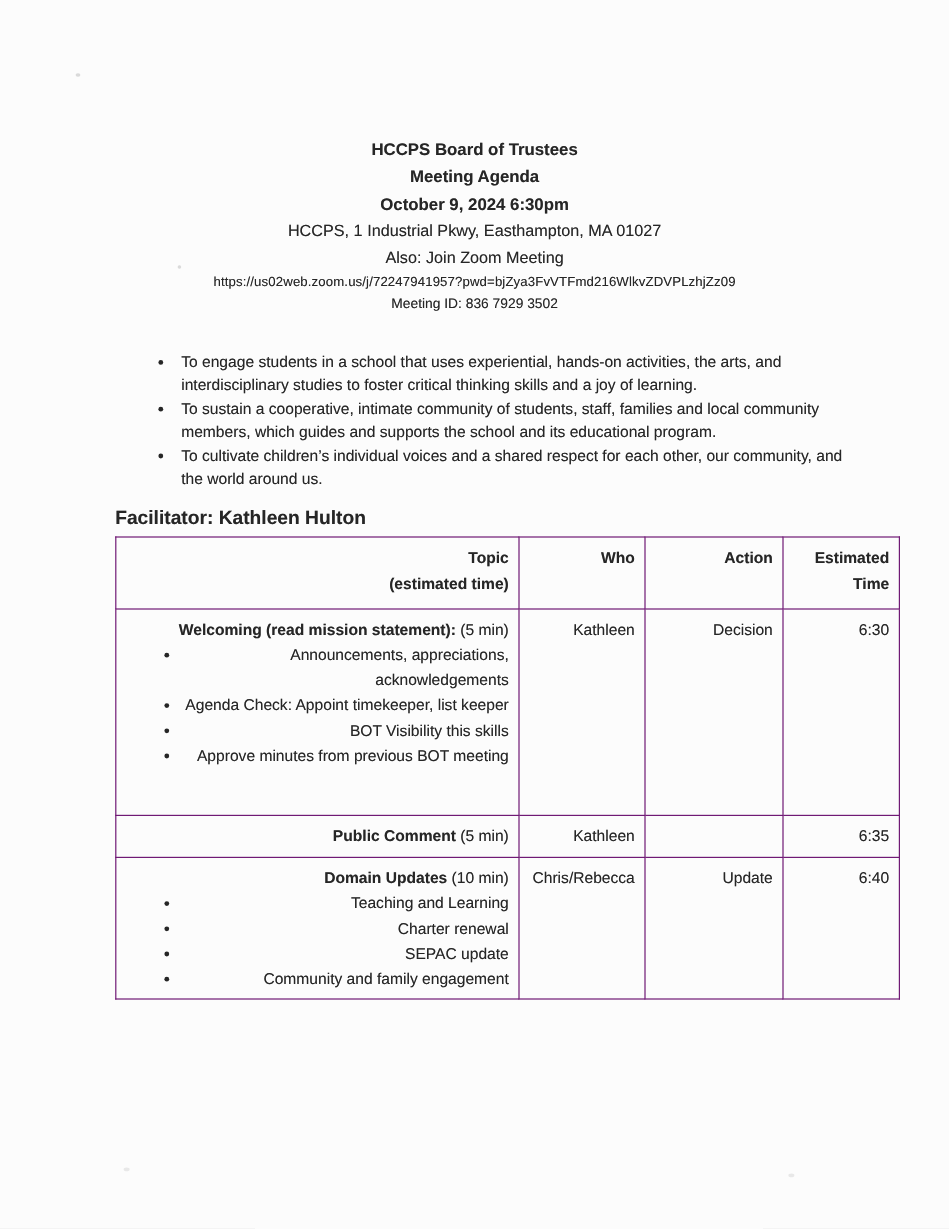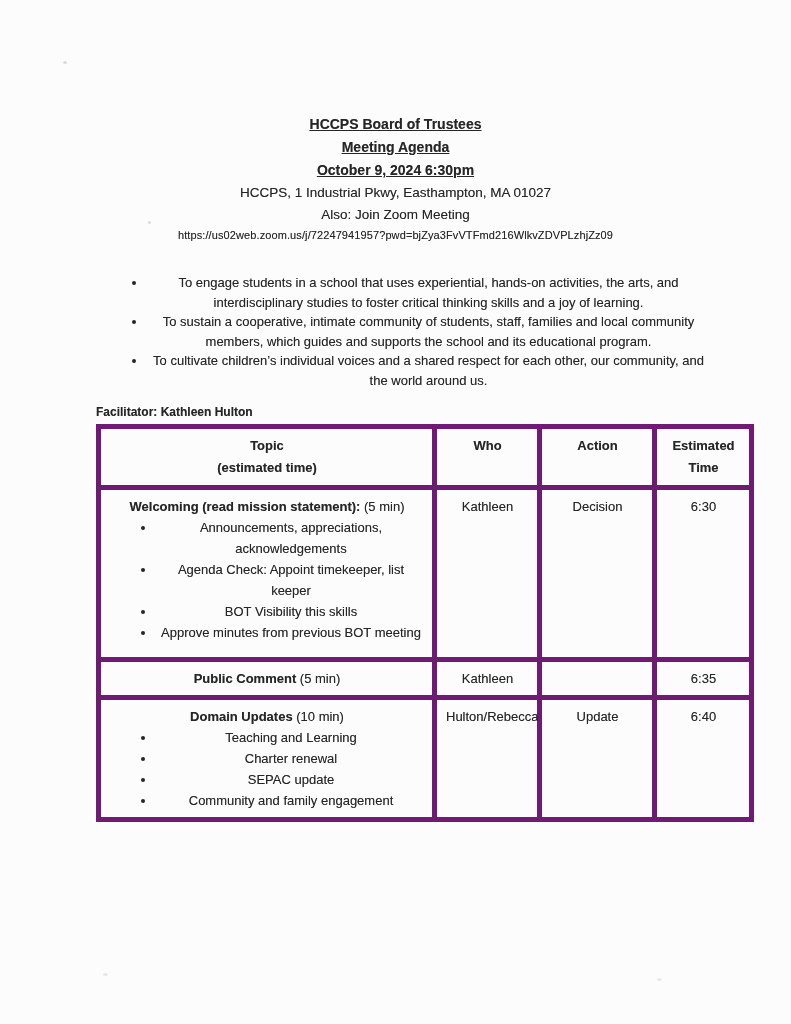--- a/index.html
+++ b/index.html
@@ -8,45 +8,45 @@
     width:791px; height:1024px;
     background:#fcfcfc;
     color:#262626;
     font-family:"Liberation Sans", sans-serif;
     overflow:hidden;
     text-shadow:0 0 0.5px rgba(45,45,45,.45);
   }
 
   
   .doc-header { padding-top:113px; text-align:center; }
-  .h-bold  { font-size:14px;   line-height:23px; font-weight:700;text-decoration:underline; }
+  .h-bold  { font-size:14px;   line-height:23px; font-weight:700; }
   .h-reg   { font-size:13.5px; line-height:22px; }
   .h-url   { font-size:11px;   line-height:19px; letter-spacing:.1px; }
   .h-meta  { font-size:11.5px; line-height:18.5px; }
 
   
   .intro { margin:28px 0 0 94px; width:612px; font-size:13px; line-height:19.5px; }
   .intro p { margin:0; }
-  .intro ul { margin:0; padding-left:53px;text-align:center; }
+  .intro ul { margin:0; padding-left:53px; }
   .intro li { padding-left:4px; }
 
   
-  .facilitator { margin:15px 0 5px 96px; font-size:12px; font-weight:700; }
+  .facilitator { margin:15px 0 5px 96px; font-size:16px; font-weight:700; }
 
   
   table.agenda {
     border-collapse:collapse;
     table-layout:fixed;
     margin-left:96px;
     width:653px;
   }
   table.agenda th, table.agenda td {
-    border:5px solid #701a75;
+    border:1px solid #701a75;
     vertical-align:top;
-    text-align:center;
+    text-align:right;
     font-size:13px;
     line-height:21px;
     padding:6px 8px 6px 9px;
   }
   table.agenda th { font-weight:700; line-height:22px; }
   td.topic-cell { padding-right:30px; }
   .topic-title { font-weight:700; }
   td ul { margin:0; padding-left:46px; }
   td li { padding-left:2px; }
   td.bottom-align { vertical-align:bottom; }
@@ -72,20 +72,21 @@
   <div class="speck s3"></div>
   <div class="speck s4"></div>
 
   <header class="doc-header">
     <div class="h-bold">HCCPS Board of Trustees</div>
     <div class="h-bold">Meeting Agenda</div>
     <div class="h-bold">October 9, 2024 6:30pm</div>
     <div class="h-reg">HCCPS, 1 Industrial Pkwy, Easthampton, MA 01027</div>
     <div class="h-reg">Also: Join Zoom Meeting</div>
     <div class="h-url">https://us02web.zoom.us/j/72247941957?pwd=bjZya3FvVTFmd216WlkvZDVPLzhjZz09</div>
+    <div class="h-meta">Meeting ID: 836 7929 3502</div>
   </header>
 
   <section class="intro">
     <ul>
       <li>To engage students in a school that uses experiential, hands-on activities, the arts, and interdisciplinary studies to foster critical thinking skills and a joy of learning.</li>
       <li>To sustain a cooperative, intimate community of students, staff, families and local community members, which guides and supports the school and its educational program.</li>
       <li>To cultivate children’s individual voices and a shared respect for each other, our community, and the world around us.</li>
     </ul>
   </section>
 
@@ -142,20 +143,20 @@
         <p style="margin:0">
           <span class="topic-title">Domain Updates</span><span> (10 min)</span>
         </p>
         <ul>
           <li>Teaching and Learning</li>
           <li>Charter renewal</li>
           <li>SEPAC update</li>
           <li>Community and family engagement</li>
         </ul>
       </td>
-      <td>Hulton/Rebecca</td>
+      <td>Chris/Rebecca</td>
       <td>Update</td>
       <td>6:40</td>
     </tr>
   </tbody>
     </table>
 
 </div>
 
 </body></html>

